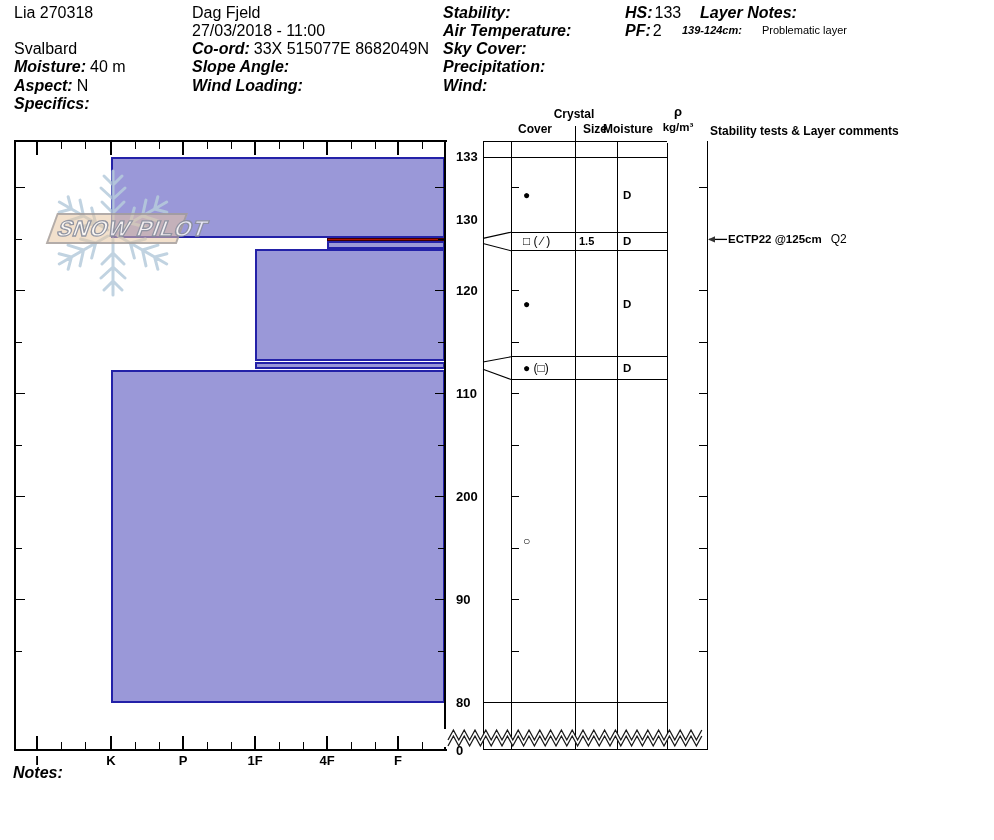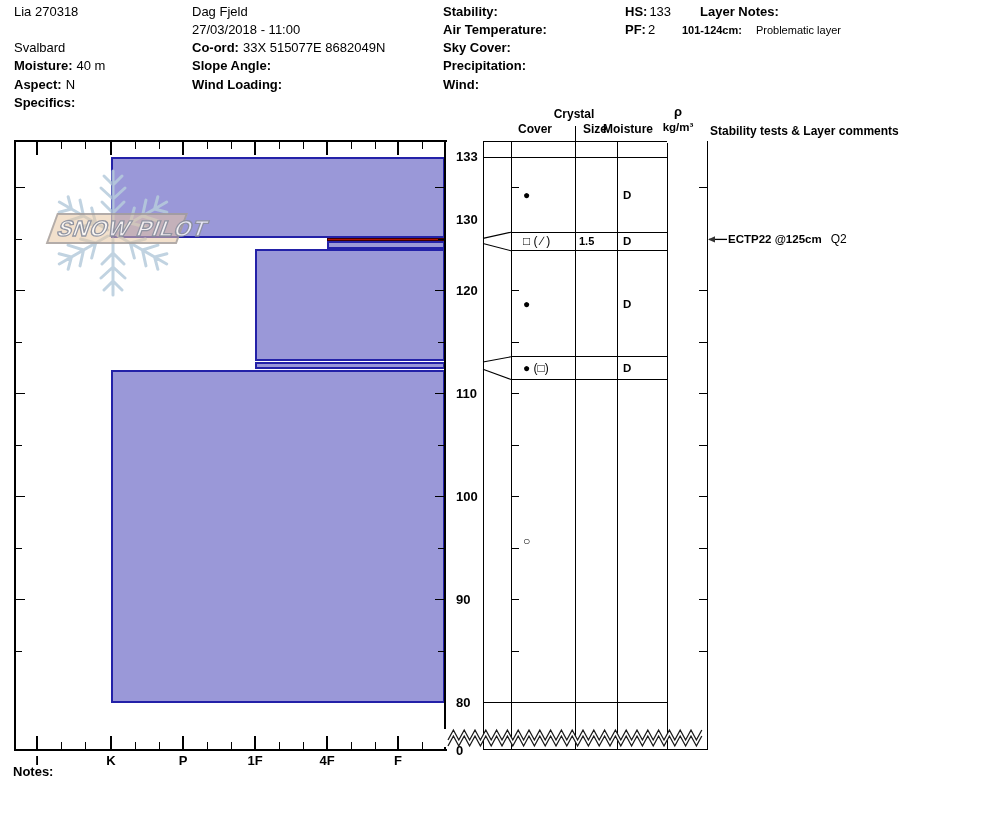--- a/index.html
+++ b/index.html
@@ -1,19 +1,19 @@
 <!DOCTYPE html>
 <html><head>
 <meta charset="utf-8">
 <style>
   html,body { margin:0; padding:0; background:#fff; }
   .page { position:relative; width:994px; height:840px; background:#fff; overflow:hidden;
           font-family:"Liberation Sans", sans-serif; color:#000; }
-  .b { font-weight:bold; }
-  .hline { position:absolute; font-size:13px; white-space:nowrap; }
+  .b { font-weight:bold;font-style:italic; }
+  .hline { position:absolute; font-size:16px; white-space:nowrap; }
   .hline .val { margin-left:4px; }
   .note-line { font-size:11px; }
   .th { position:absolute; font-size:12px; font-weight:bold; white-space:nowrap; }
   .th.c { transform:translateX(-50%);text-align:center; }
   .ln { position:absolute; background:#000; }
   .layer { position:absolute; box-sizing:border-box; }
   .dlabel { position:absolute; font-size:13px; font-weight:bold; white-space:nowrap; }
   .hlabel { position:absolute; font-size:13px; font-weight:bold; transform:translateX(-50%); }
   .rowtxt { position:absolute; font-size:12px; white-space:nowrap; transform:translateY(-50%); }
   .rowtxt.small { font-size:11px; font-weight:bold; }
@@ -206,21 +206,21 @@
     <span class="b">HS:</span><span class="val" style="margin-left:2px">133</span>
   </div>
   <div class="hline" style="left:625px;top:22px">
     <span class="b">PF:</span><span class="val" style="margin-left:2px">2</span>
   </div>
 
   <div class="hline" style="left:700px;top:4px">
     <span class="b">Layer Notes:</span>
   </div>
   <div class="hline note-line" style="left:682px;top:24px">
-    <span class="b">101-124cm:</span><span style="margin-left:14px">Problematic layer</span>
+    <span class="b">139-124cm:</span><span style="margin-left:20px">Problematic layer</span>
   </div>
 
   <div class="th c" style="left:574px;top:107px">Crystal</div>
   <div class="th c" style="left:535px;top:122px">Cover</div>
   <div class="th c" style="left:595px;top:122px">Size</div>
   <div class="th c" style="left:628px;top:122px">Moisture</div>
   <div class="th c" style="left:678px;top:104px;font-size:13px">ρ</div>
   <div class="th c" style="left:678px;top:121px;font-size:11.5px">kg/m³</div>
   <div class="th" style="left:710px;top:124px">Stability tests &amp; Layer comments</div>
 
@@ -230,21 +230,21 @@
       <div class="hlabel" style="left: 37px; top: 753px;">I</div>
       <div class="hlabel" style="left: 111px; top: 753px;">K</div>
       <div class="hlabel" style="left: 183px; top: 753px;">P</div>
       <div class="hlabel" style="left: 255px; top: 753px;">1F</div>
       <div class="hlabel" style="left: 327px; top: 753px;">4F</div>
       <div class="hlabel" style="left: 398px; top: 753px;">F</div>
       <div class="dlabel" style="left: 456px; top: 149px;">133</div>
       <div class="dlabel" style="left: 456px; top: 179.9px; margin-top: 32px;">130</div>
       <div class="dlabel" style="left: 456px; top: 282.9px;">120</div>
       <div class="dlabel" style="left: 456px; top: 385.9px;">110</div>
-      <div class="dlabel" style="left: 456px; top: 488.9px;">100</div>
+      <div class="dlabel" style="left: 456px; top: 488.9px;">200</div>
       <div class="dlabel" style="left: 456px; top: 591.9px;">90</div>
       <div class="dlabel" style="left: 456px; top: 694.9px;">80</div>
       <div class="dlabel" style="left: 456px; top: 743px;">0</div>
       <div class="rowtxt" style="left: 523px; top: 194.595px;">●</div>
       <div class="rowtxt small" style="left: 623px; top: 194.595px; font-size: 11.5px;">D</div>
       <div class="rowtxt" style="left: 523px; top: 241.46px;">□ ( ∕ )</div>
       <div class="rowtxt small" style="left: 579px; top: 241.46px;">1.5</div>
       <div class="rowtxt small" style="left: 623px; top: 241.46px; font-size: 11.5px;">D</div>
       <div class="rowtxt" style="left: 523px; top: 303.775px;">●</div>
       <div class="rowtxt small" style="left: 623px; top: 303.775px; font-size: 11.5px;">D</div>

